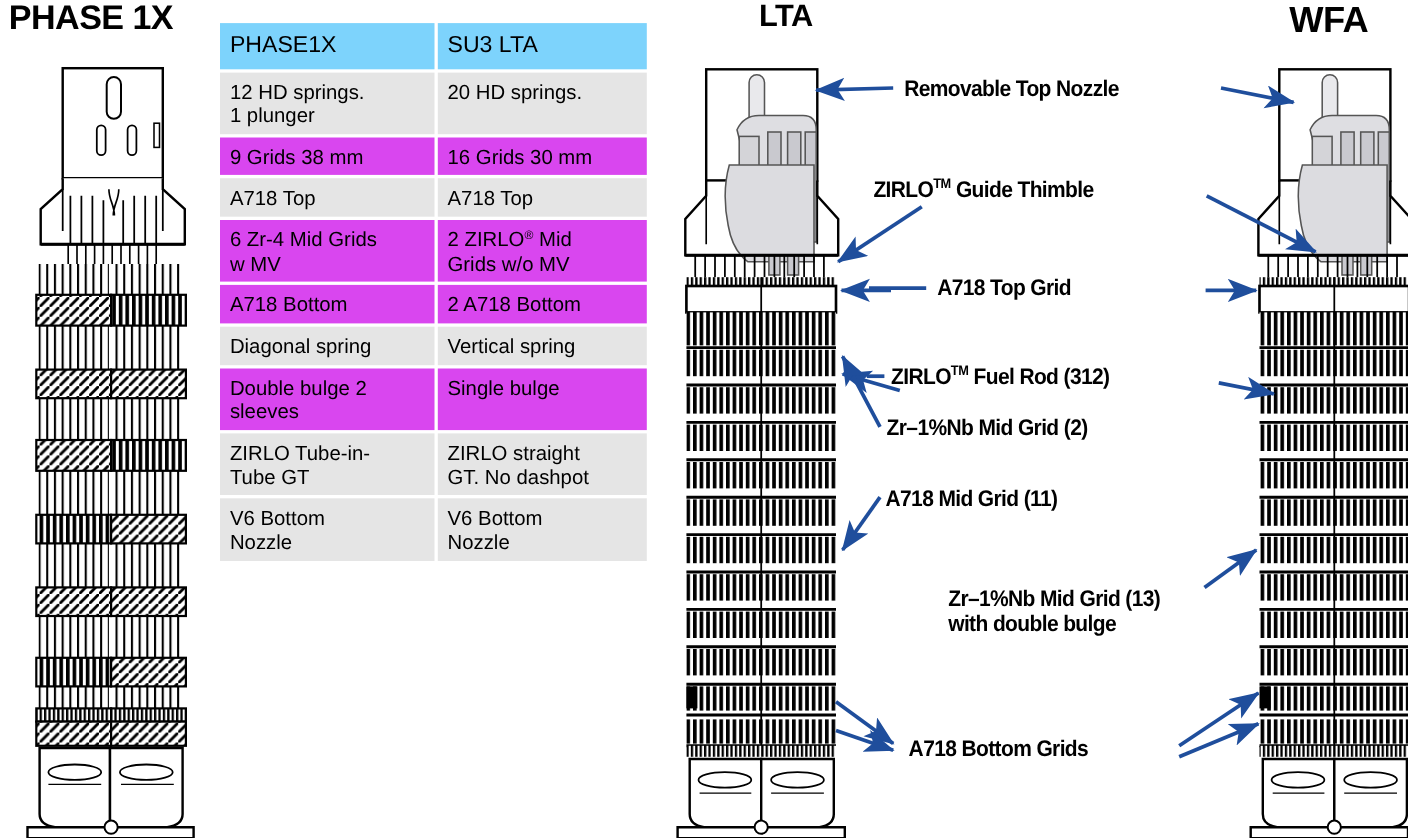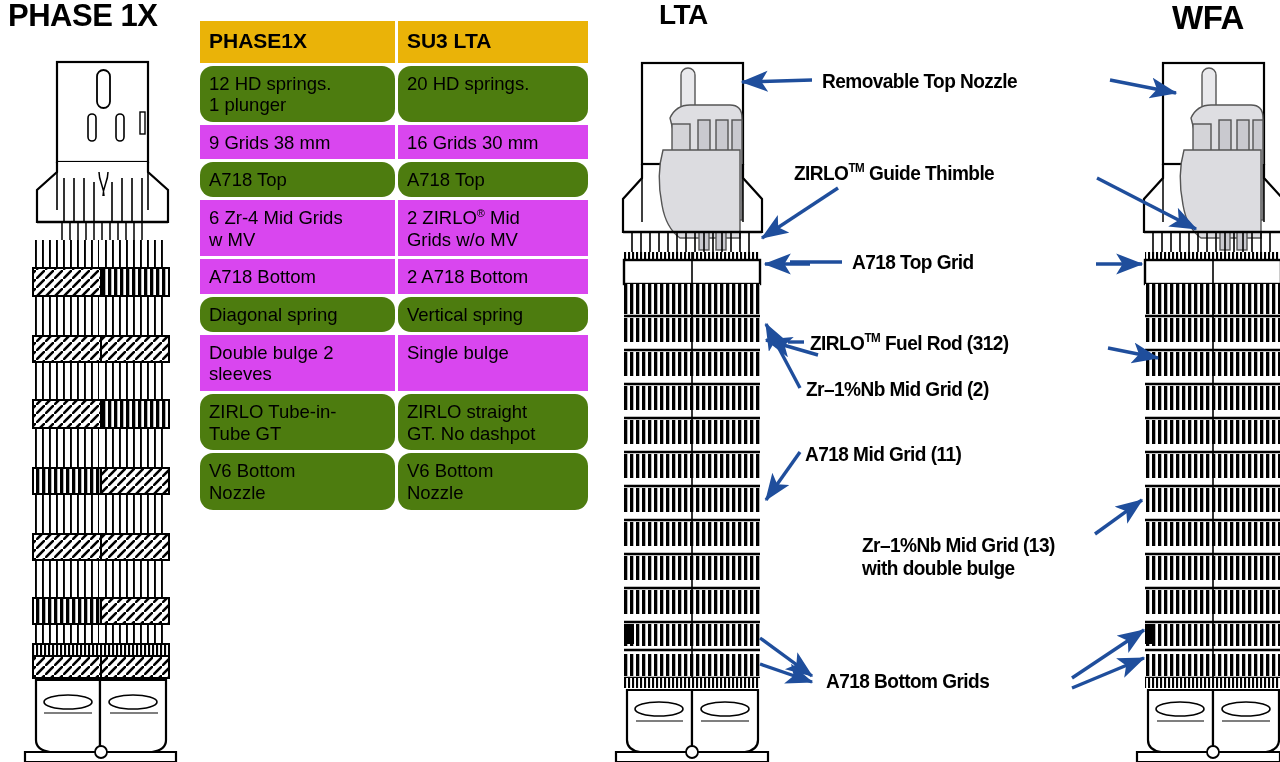--- a/index.html
+++ b/index.html
@@ -2,30 +2,30 @@
 <html><head>
 <meta charset="utf-8">
 <style>
   html,body{margin:0;padding:0;background:#fff;}
   body{width:1280px;height:762px;position:relative;overflow:hidden;
        font-family:"Liberation Sans","DejaVu Sans",sans-serif;}
 
   
   .hdr{position:absolute;font-weight:bold;color:#000;letter-spacing:-.5px;}
   #h-phase{left:8px;top:-2px;font-size:31px;}
-  #h-lta{left:659px;top:-1px;font-size:28px;}
+  #h-lta{left:690px;top:-1px;font-size:28px;}
   #h-wfa{left:1172px;top:-1px;font-size:33px;}
 
   
   #cmp{position:absolute;left:197px;top:18px;width:394px;
        border-collapse:separate;border-spacing:3px 3px;}
   #cmp th,#cmp td{width:191px;vertical-align:top;padding:7px 9px 6px 9px;
        font-size:18.5px;line-height:1.17;color:#000;text-align:left;}
-  #cmp th{background:#eab308;font-size:21px;font-weight:bold;padding:8px 9px 9px 9px;}
-  #cmp td.a{background:#4d7c0f;border-radius:13px;}
+  #cmp th{background:#7dd3fc;font-size:21px;font-weight:normal;padding:8px 9px 9px 9px;}
+  #cmp td.a{background:#e5e5e5;}
   #cmp td.b{background:#d946ef;}
   #cmp sup{font-size:11px;vertical-align:super;line-height:0;}
 
   
   .anno{position:absolute;color:#000;font-weight:bold;font-size:20.5px;
         line-height:1.12;white-space:pre;letter-spacing:-.6px;
         transform:scaleX(.93);transform-origin:left center;}
   .anno sup{font-size:12.5px;vertical-align:super;line-height:0;letter-spacing:-.5px;}
 
   

